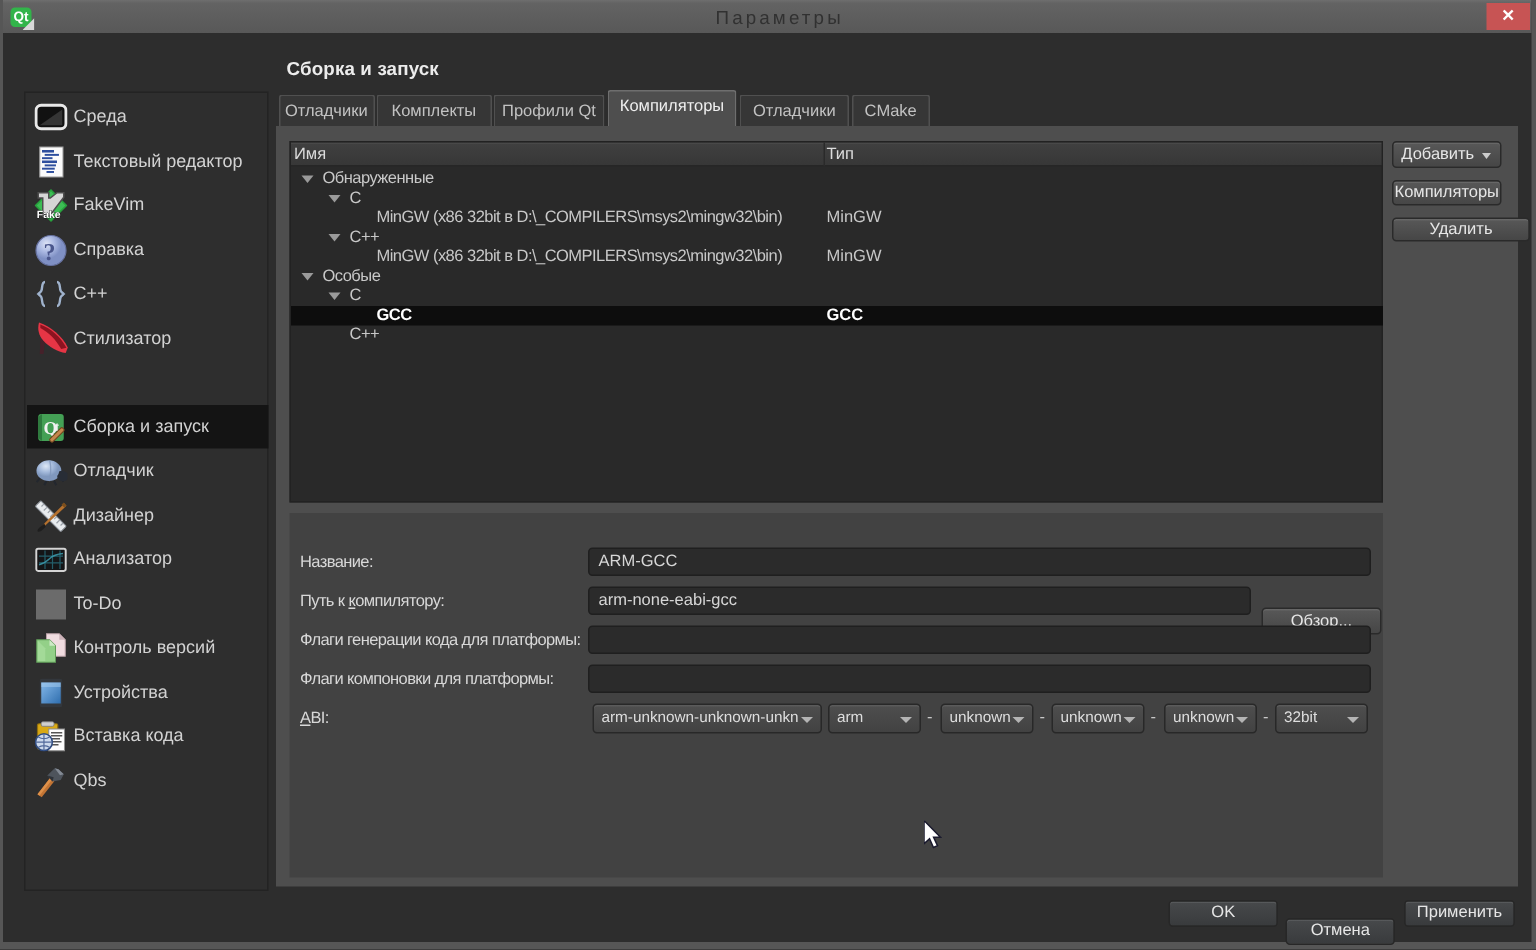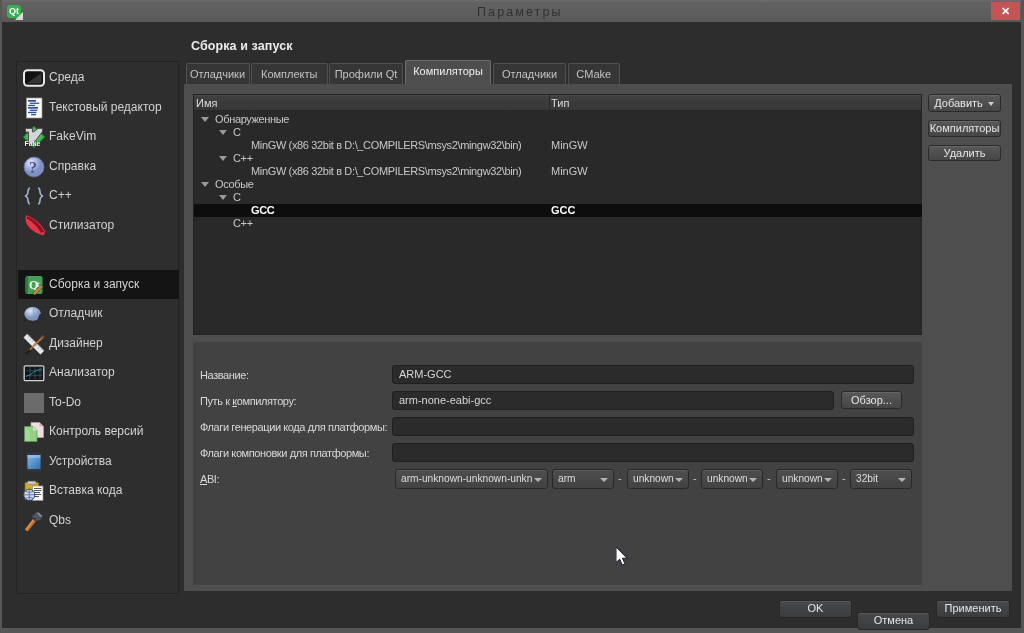--- a/index.html
+++ b/index.html
@@ -306,32 +306,32 @@
             </div>
             <div class="trow" style="top: 122px;">
               <span class="nm" style="left:39px">C++</span>
             </div>
           </div>
     </div>
 
     <div class="btn" style="left:744px; top:10px; width:73px; height:18px;"><span class="t" style="margin-top:2px; margin-right:12px;">Добавить</span>
       <span style="position:absolute; right:6px; top:7px; width:0; height:0; border-left:3px solid transparent; border-right:3px solid transparent; border-top:4px solid #ccc;"></span></div>
     <div class="btn" style="left:744px; top:36px; width:73px; height:17px; line-height:15px;">Компиляторы</div>
-    <div class="btn" style="left:744px; top:61px; width:73px; height:16px; line-height:14px;text-align:center;">Удалить</div>
+    <div class="btn" style="left:744px; top:61px; width:92px; height:16px; line-height:14px;text-align:center;">Удалить</div>
 
     <div id="form">
       <div class="flabel" style="top:27px;">Название:</div>
       <div class="flabel" style="top:53px;">Путь к <u>к</u>омпилятору:</div>
       <div class="flabel" style="top:79px;">Флаги генерации кода для платформы:</div>
       <div class="flabel" style="top:105px;">Флаги компоновки для платформы:</div>
       <div class="flabel" style="top:131px;"><u>A</u>BI:</div>
 
       <div class="fin" style="top:23px; width:522px;">ARM-GCC</div>
       <div class="fin" style="top:49px; width:442px;">arm-none-eabi-gcc</div>
-      <div class="btn" style="left:648px; top:49px; width:61px; height:18px; line-height:16px;">Обзор...</div>
+      <div class="btn" style="left:648px; top:63px; width:80px; height:18px; line-height:16px;">Обзор...</div>
       <div class="fin" style="top:75px; width:522px;"></div>
       <div class="fin" style="top:101px; width:522px;"></div>
 
       <div class="combo" style="left:202px; top:127px; width:153px;">arm-unknown-unknown-unkn<span class="ca"></span></div>
       <div class="combo" style="left:359px; top:127px; width:62px;">arm<span class="ca"></span></div>
       <div class="dash" style="left:425px; top:130px;">-</div>
       <div class="combo" style="left:434px; top:127px; width:62px;">unknown<span class="ca"></span></div>
       <div class="dash" style="left:500px; top:130px;">-</div>
       <div class="combo" style="left:508px; top:127px; width:62px;">unknown<span class="ca"></span></div>
       <div class="dash" style="left:574px; top:130px;">-</div>

